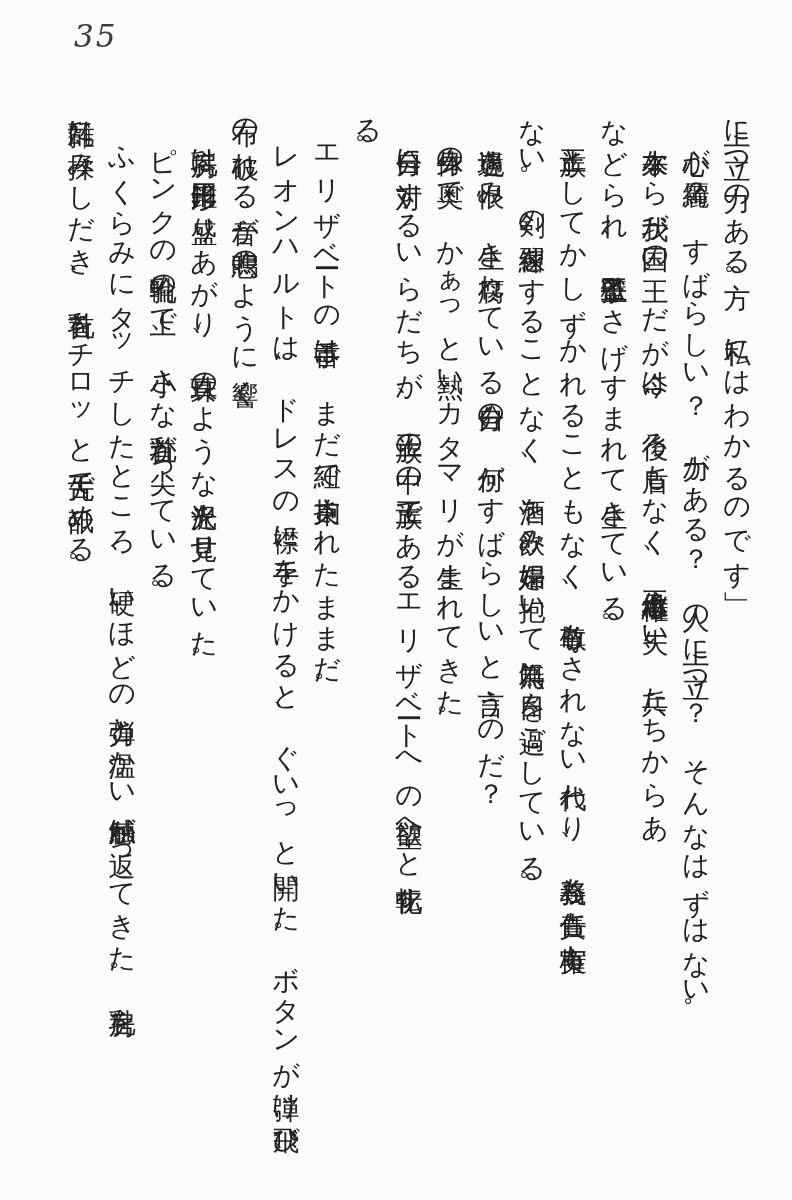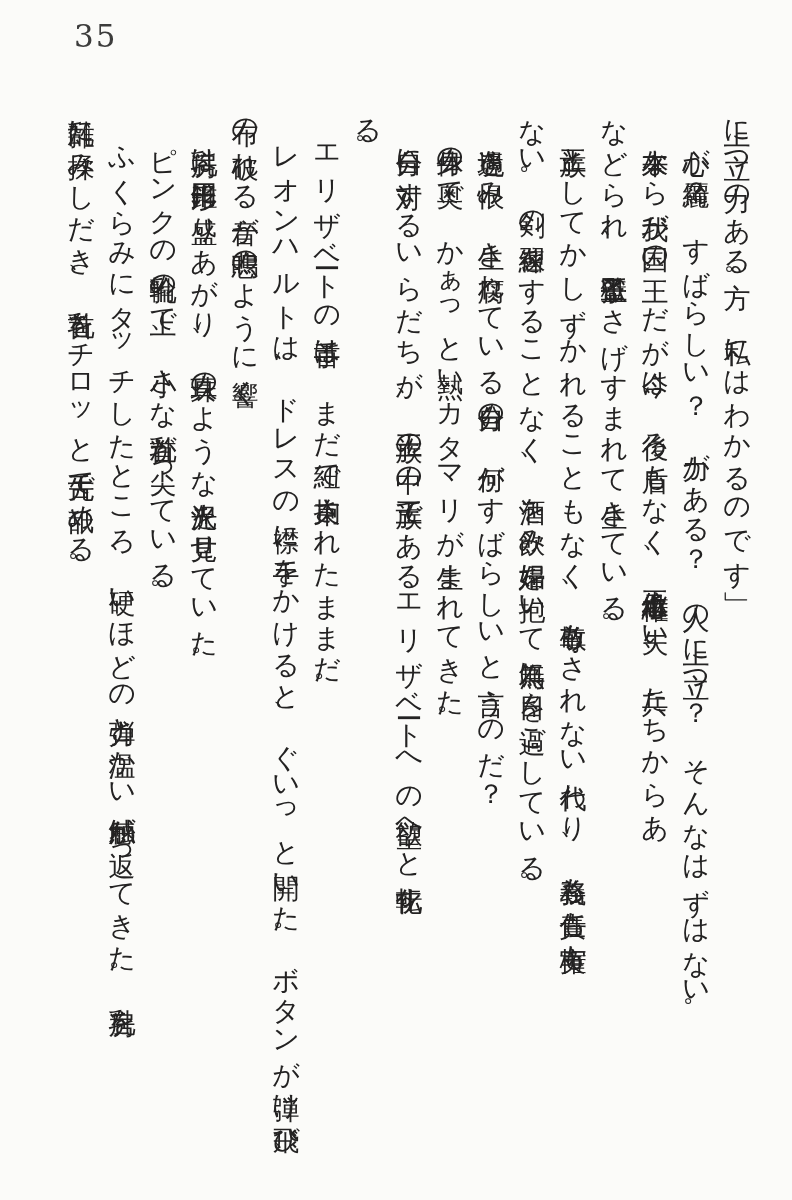--- a/index.html
+++ b/index.html
@@ -16,20 +16,21 @@
   }
   .book-page {
     position: absolute;
     inset: 0;
   }
   .page-number {
     position: absolute;
     top: 18px;
     left: 74px;
     font-size: 31px;
+    font-style: italic;
     letter-spacing: 2px;
     color: #3c3c3c;
   }
   .text-block {
     position: absolute;
     top: 100px;
     right: 34px;
     height: 1068px;
     writing-mode: vertical-rl;
     text-orientation: mixed;

